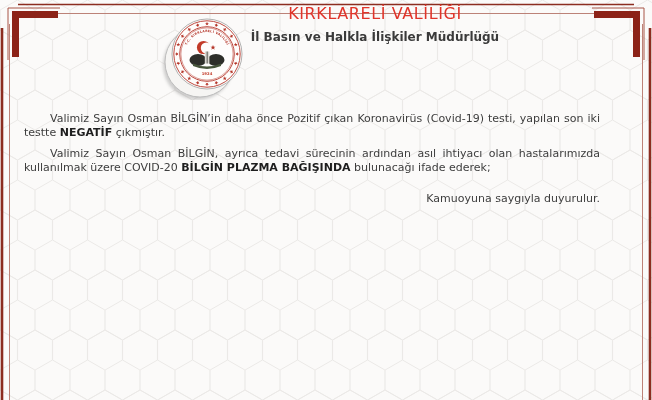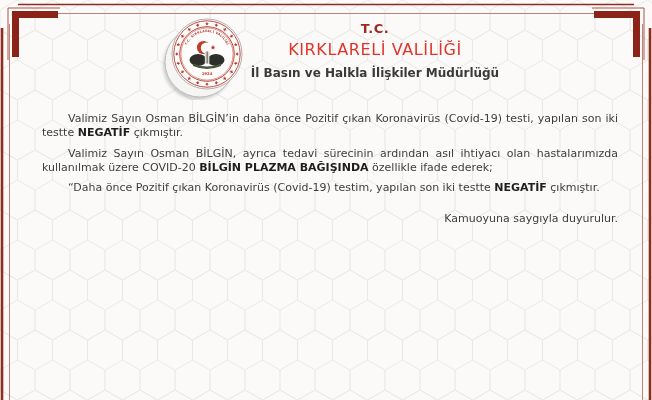--- a/index.html
+++ b/index.html
@@ -13,21 +13,21 @@
   #header{
     position:absolute;left:120px;top:0;width:510px;text-align:center;z-index:3;
   }
   #tc-line{margin-top:21px;font-size:13px;font-weight:bold;color:#9c2a1e;letter-spacing:0.5px;}
   #title-line{margin-top:4px;font-size:16px;font-weight:normal;color:#e0342a;letter-spacing:0.6px;}
   #subtitle-line{margin-top:7px;font-size:12px;font-weight:bold;color:#3a3a3a;}
   
   #seal{position:absolute;left:158px;top:16px;z-index:3;}
   
   #document-body{
-    position:absolute;left:42px;top:112px;width:576px;z-index:3;
+    position:absolute;left:24px;top:112px;width:576px;z-index:3;
     font-size:11px;line-height:14px;color:#3d3d3d;
   }
   #document-body p.para{
     margin:0 0 6.5px 0;text-indent:26px;text-align:justify;
   }
   #document-body p.closing{margin-top:17px;text-align:right;}
   #document-body span.b{font-weight:bold;color:#1e1e1e;}
 </style>
 </head>
 <body>
@@ -113,25 +113,23 @@
       <ellipse cx="40" cy="44" rx="8.5" ry="6" fill="#2e2f2a"></ellipse>
       <ellipse cx="58" cy="44" rx="8.5" ry="6" fill="#2e2f2a"></ellipse>
       <rect x="46.8" y="35.5" width="4.6" height="12" fill="#d9d6d0"></rect>
       <rect x="48.7" y="35.5" width="0.9" height="12" fill="#4a4a45"></rect>
       <path d="M35,47.5 Q49,53.5 63,47.5 L63,50 Q49,56 35,50 Z" fill="#46543a"></path>
     </g>
     <text x="49" y="58.5" font-size="3.8" font-weight="bold" fill="#c23a28" text-anchor="middle">1924</text>
   </svg>
 
   <div id="header">
-    <div id="tc-line">T.C.</div>
     <div id="title-line">KIRKLARELİ VALİLİĞİ</div>
     <div id="subtitle-line">İl Basın ve Halkla İlişkiler Müdürlüğü</div>
   </div>
 
   <div id="document-body">
       <p class="para"><span>Valimiz Sayın Osman BİLGİN’in daha önce Pozitif çıkan Koronavirüs (Covid-19) testi, yapılan son iki testte </span><span class="b">NEGATİF</span><span> çıkmıştır.</span></p>
-      <p class="para"><span>Valimiz Sayın Osman BİLGİN, ayrıca tedavi sürecinin ardından asıl ihtiyacı olan hastalarımızda kullanılmak üzere COVID-20 </span><span class="b">BİLGİN PLAZMA BAĞIŞINDA</span><span> özellikle ifade ederek;</span></p>
-      <p class="para"><span>“Daha önce Pozitif çıkan Koronavirüs (Covid-19) testim, yapılan son iki testte </span><span class="b">NEGATİF</span><span> çıkmıştır.</span></p>
+      <p class="para"><span>Valimiz Sayın Osman BİLGİN, ayrıca tedavi sürecinin ardından asıl ihtiyacı olan hastalarımızda kullanılmak üzere COVID-20 </span><span class="b">BİLGİN PLAZMA BAĞIŞINDA</span><span> bulunacağı ifade ederek;</span></p>
       <p class="para closing"><span>Kamuoyuna saygıyla duyurulur.</span></p>
     </div>
 
 </div>
 
 </body></html>

